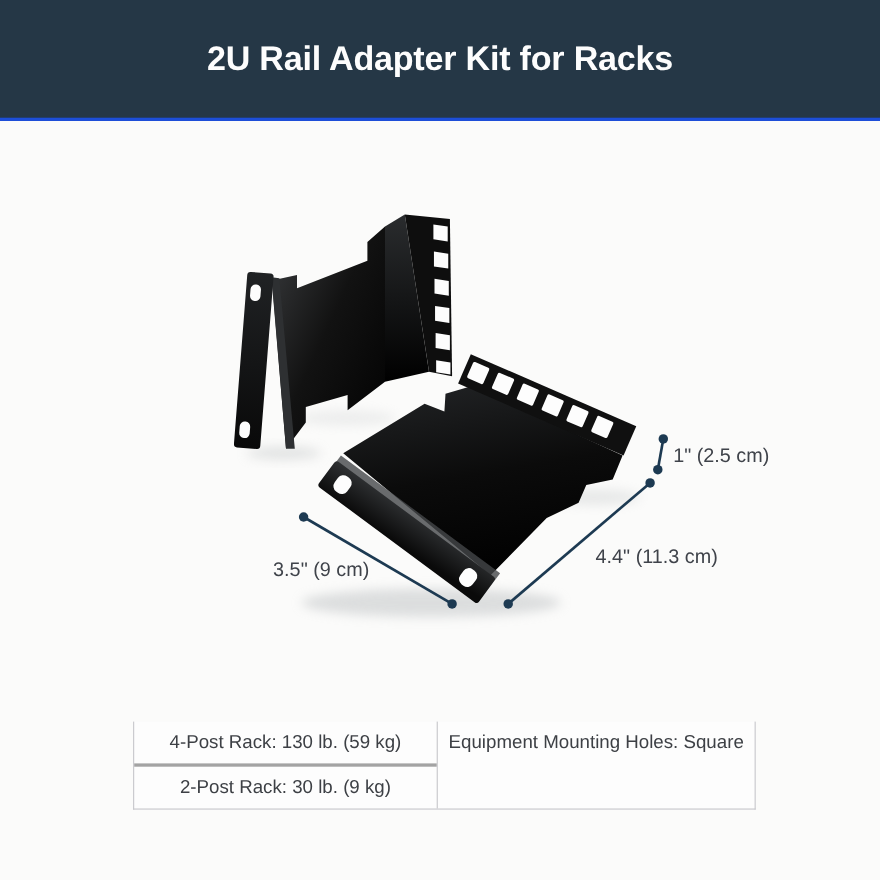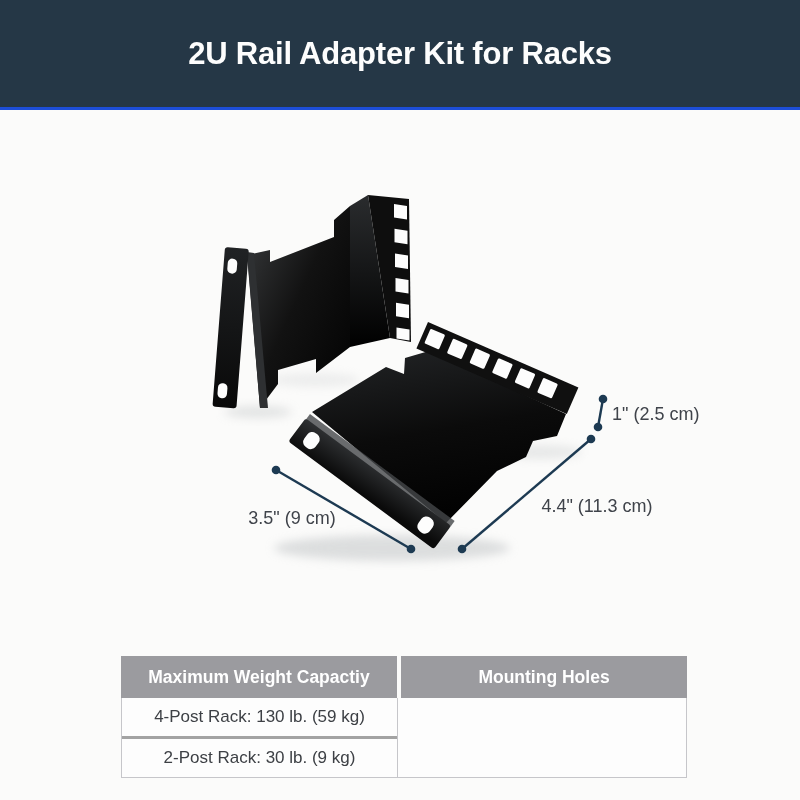--- a/index.html
+++ b/index.html
@@ -155,25 +155,22 @@
       </g>
     </g>
   </svg>
 
   <div class="dim dim-height">1" (2.5 cm)</div>
   <div class="dim dim-depth">4.4" (11.3 cm)</div>
   <div class="dim dim-width">3.5" (9 cm)</div>
 </section>
 
 <section class="spec">
-  <div class="spec-head">
-    <div class="cellh c1">Maximum Weight Capactiy</div>
-    <div class="cellh c2">Mounting Holes</div>
-  </div>
   <div class="spec-body">
     <div class="bcol1">
       <div class="cell">4-Post Rack: 130 lb. (59 kg)</div>
       <div class="cell">2-Post Rack: 30 lb. (9 kg)</div>
     </div>
     <div class="bcol2">
+      <div class="cell">Equipment Mounting Holes: Square</div>
     </div>
   </div>
 </section>
 
 </body></html>

